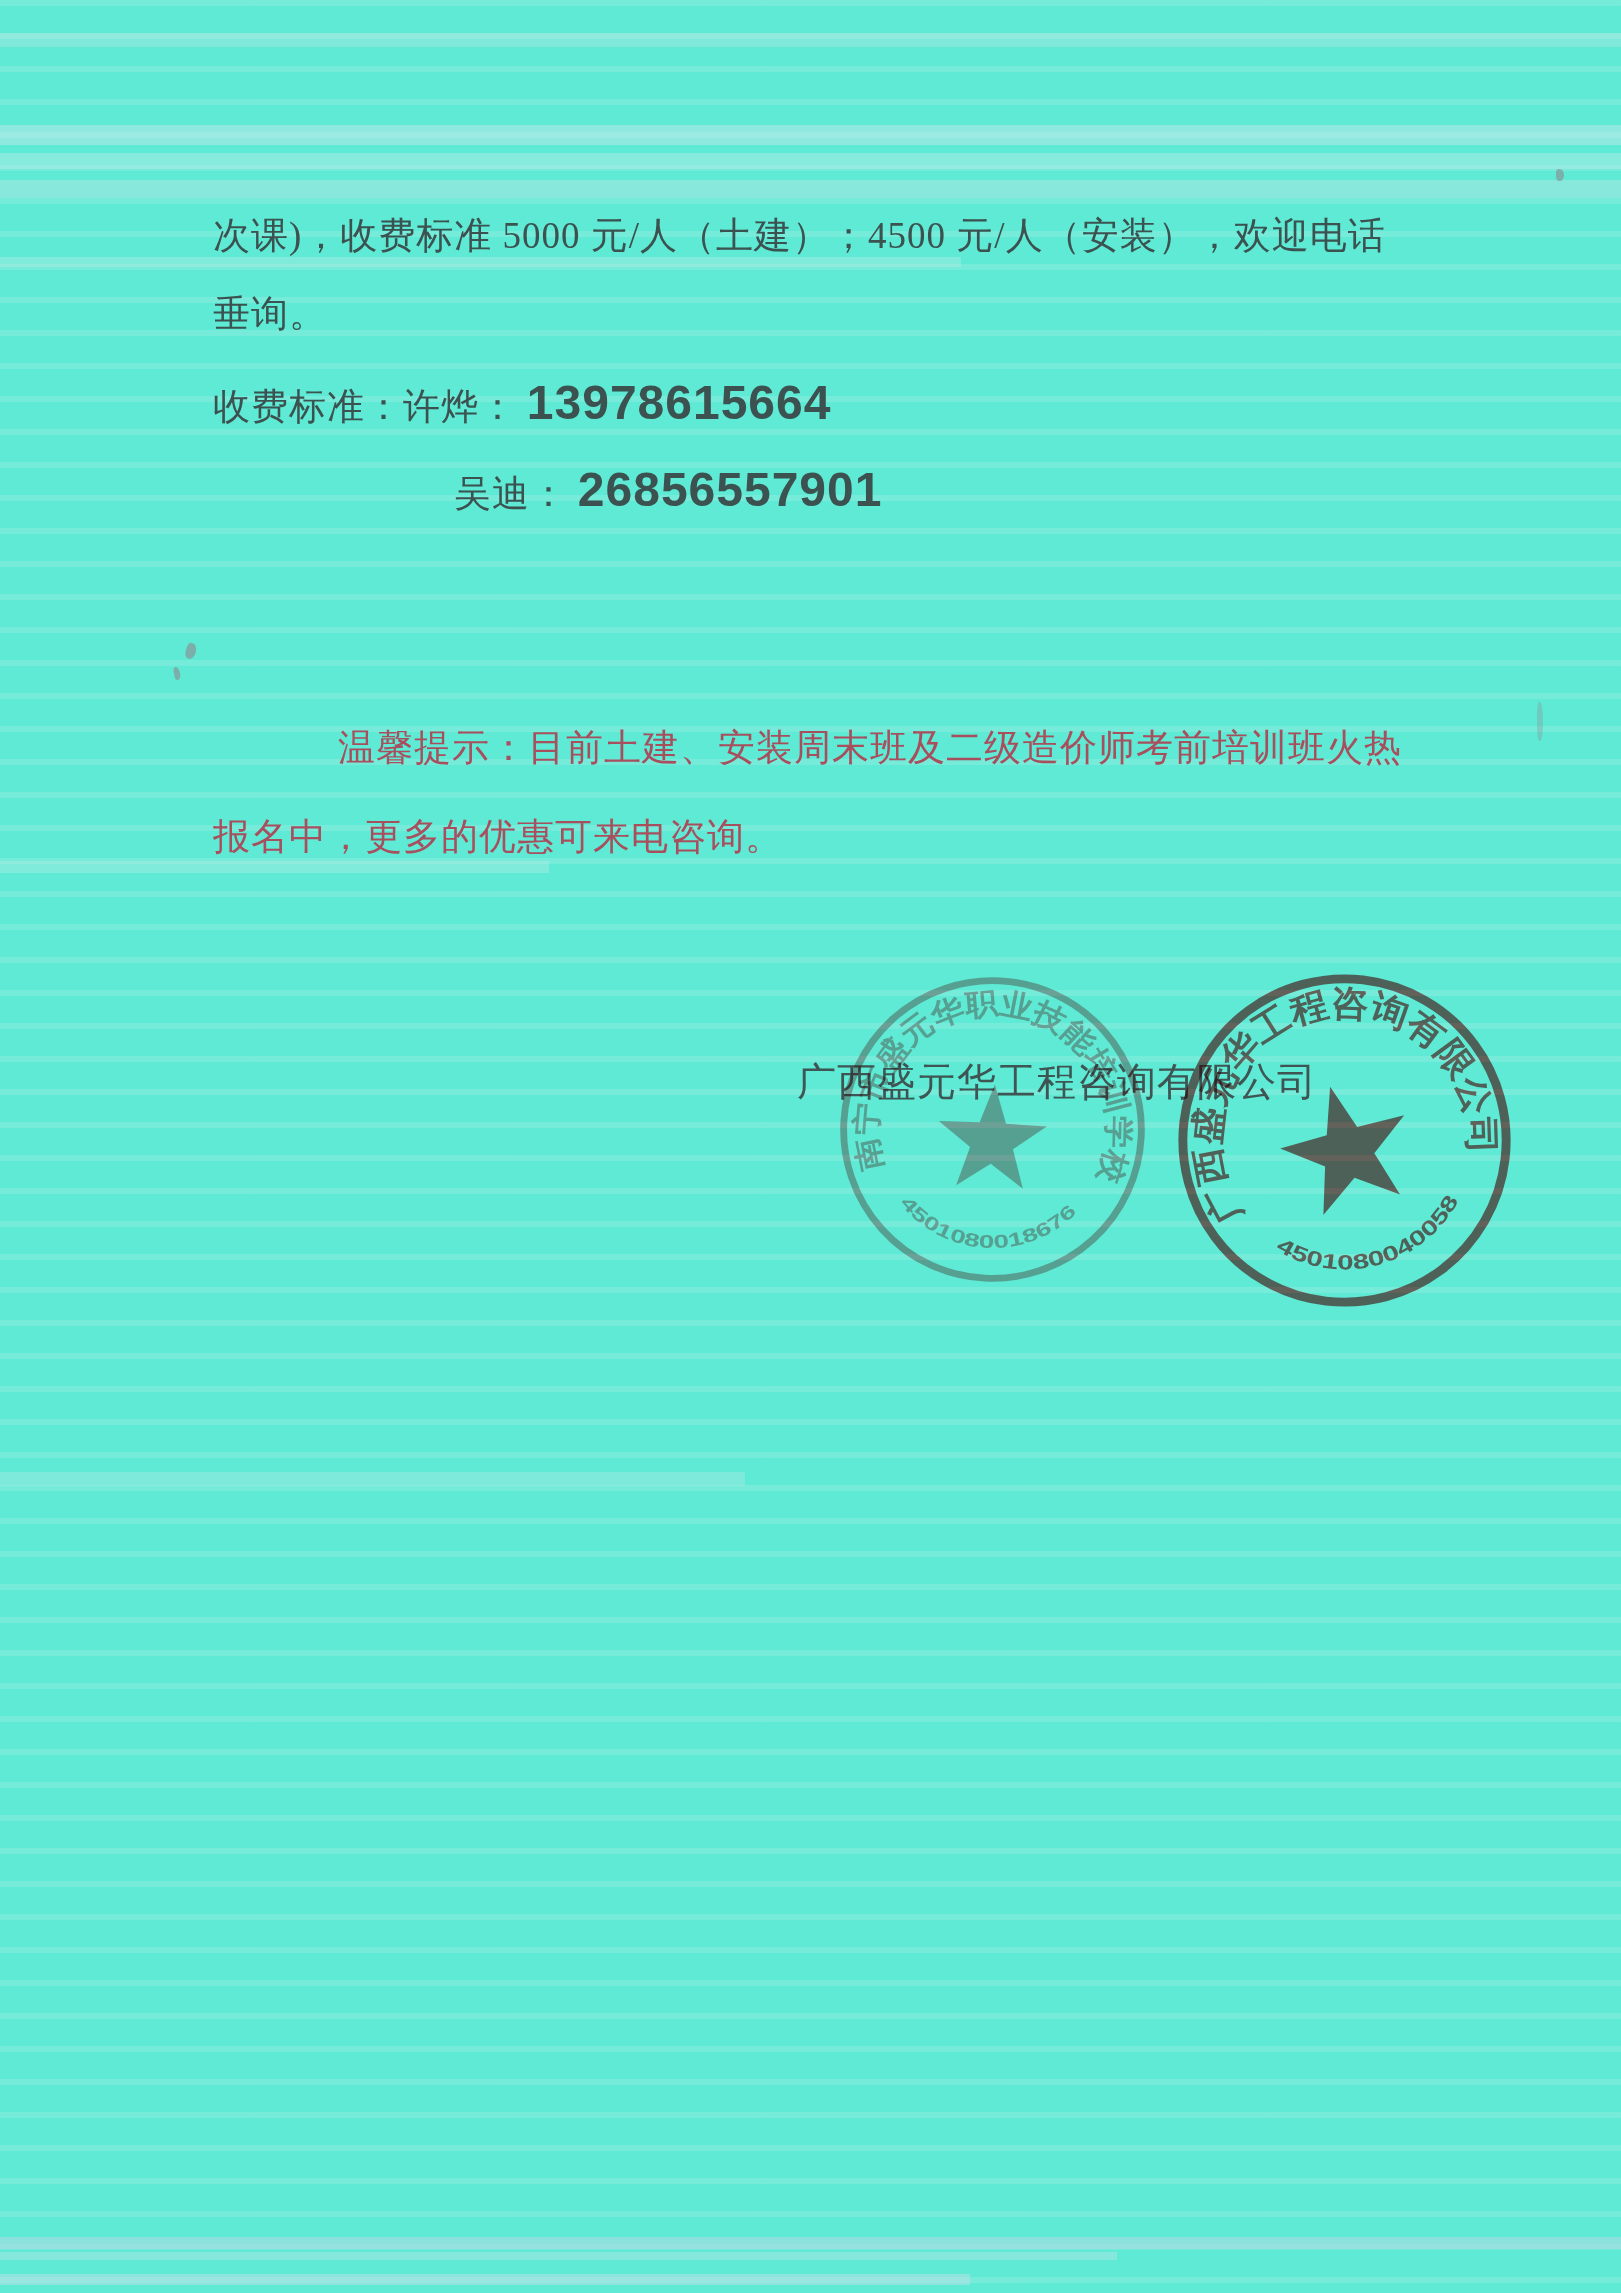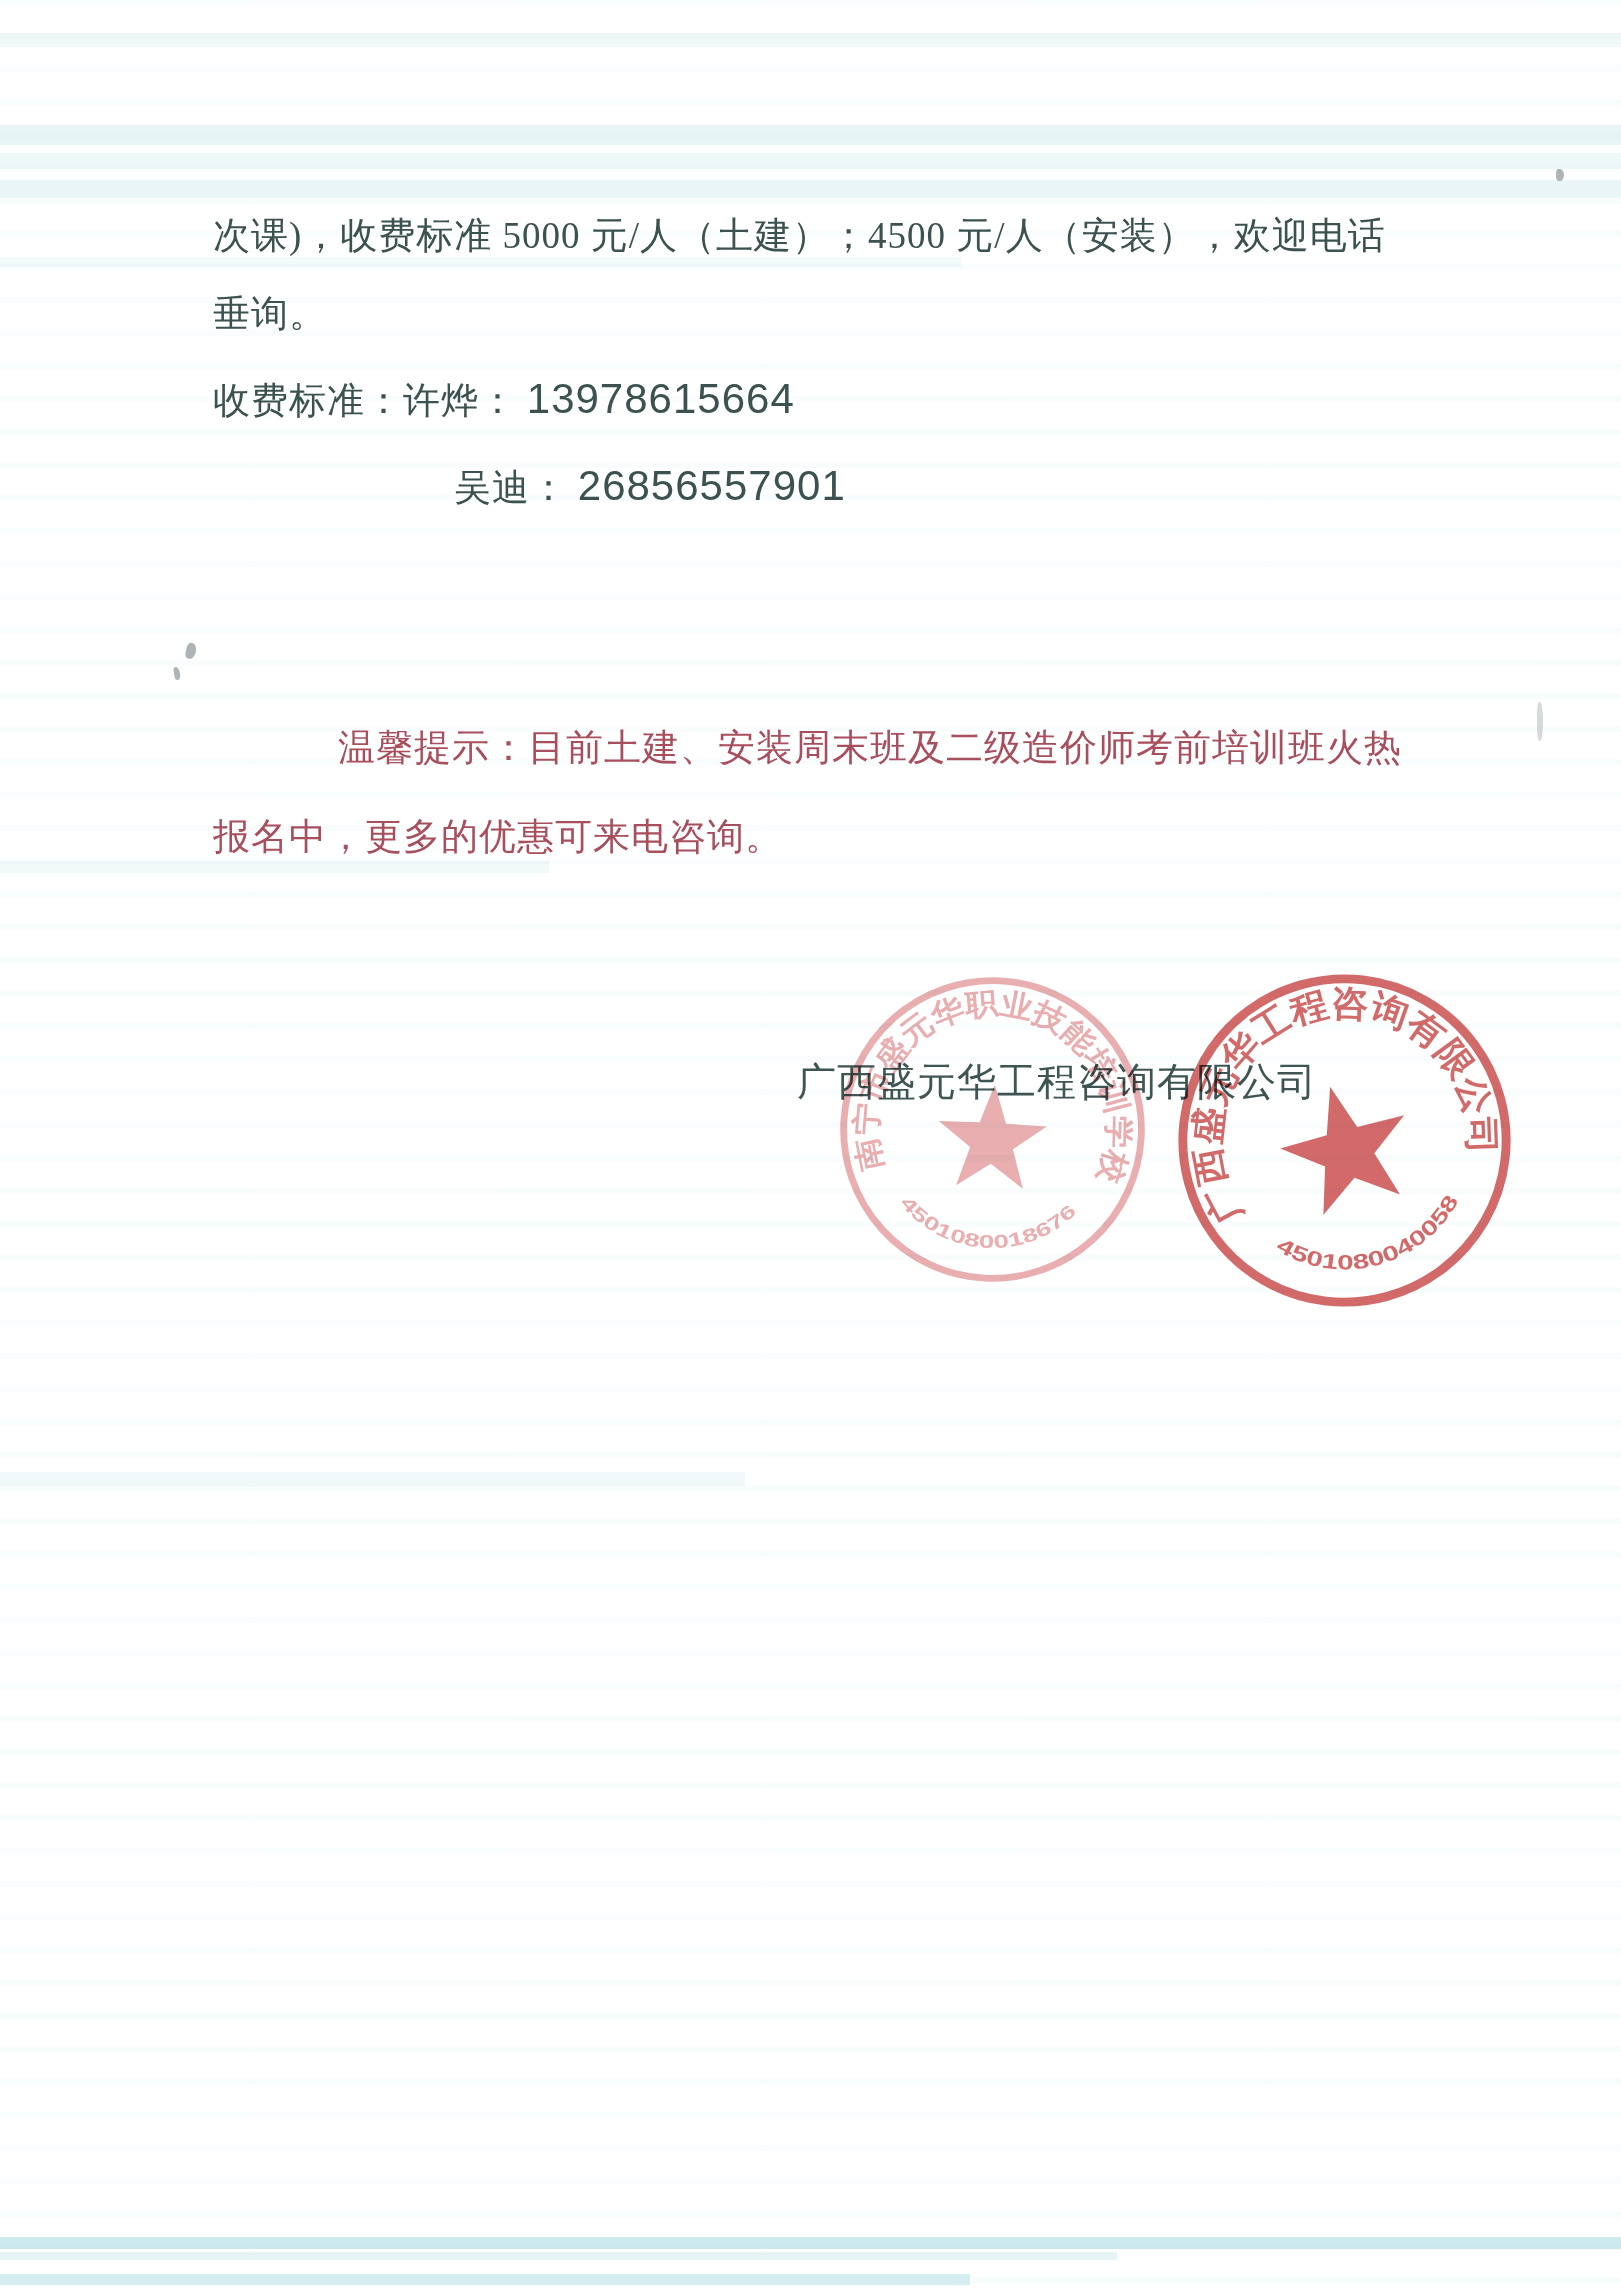--- a/index.html
+++ b/index.html
@@ -1,20 +1,20 @@
 <!DOCTYPE html>
 <html><head>
 <meta charset="utf-8">
 <style>
   html,body{margin:0;padding:0;background:#e9eceb;}
   .page{
     position:relative;
     width:1621px;height:2294px;
     margin:0 auto;
-    background:#ffffff;
+    background:#5eead4;
     overflow:hidden;
     font-family:"Liberation Serif", serif;
   }
   
   .page::before{
     content:"";
     position:absolute;inset:0;
     background:repeating-linear-gradient(
       180deg,
       rgba(225,240,242,0.18) 0px, rgba(225,240,242,0.18) 5.9px,
@@ -24,22 +24,22 @@
   .streak{position:absolute;pointer-events:none;}
   .line{
     position:absolute;
     white-space:nowrap;
     font-size:37px;
     color:#3c5250;
     letter-spacing:1px;
   }
   .num{
     font-family:"Liberation Sans", sans-serif;
-    font-weight:400;
-    font-size:42px;
+    font-weight:700;
+    font-size:48px;
     margin-left:9.8px;
     letter-spacing:1px;
   }
   .red{
     color:#a84f5e;
     font-weight:400;
     font-family:"Liberation Sans", sans-serif;
     letter-spacing:1px;
   }
   .company{

